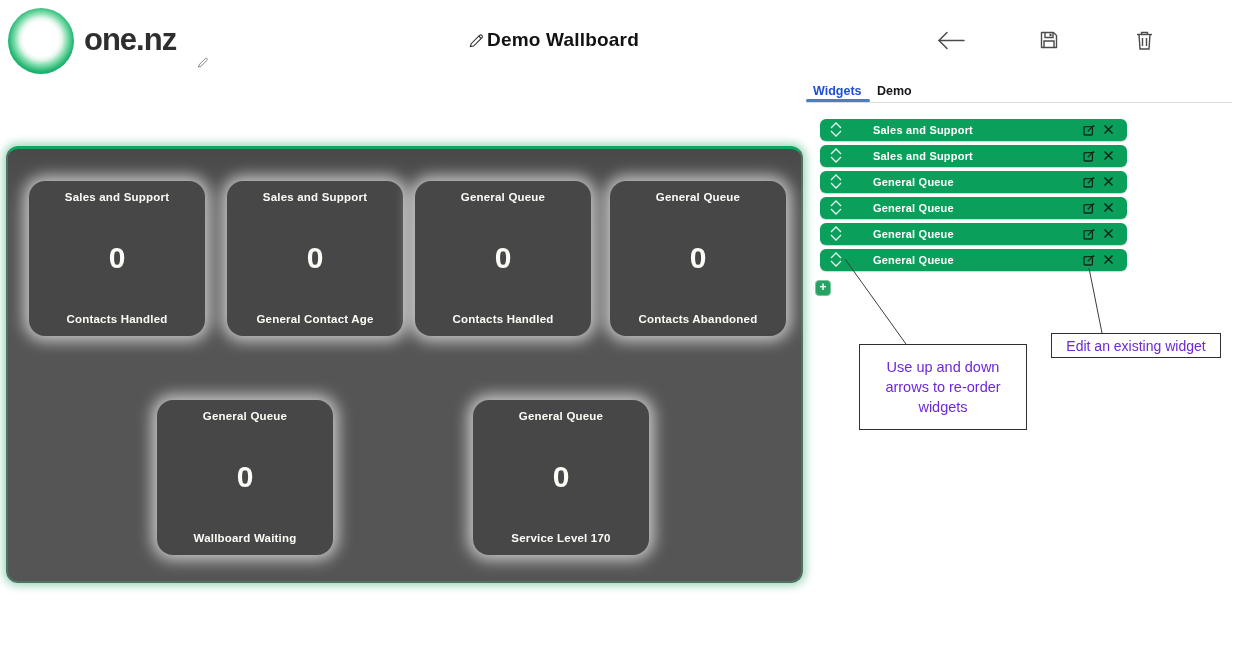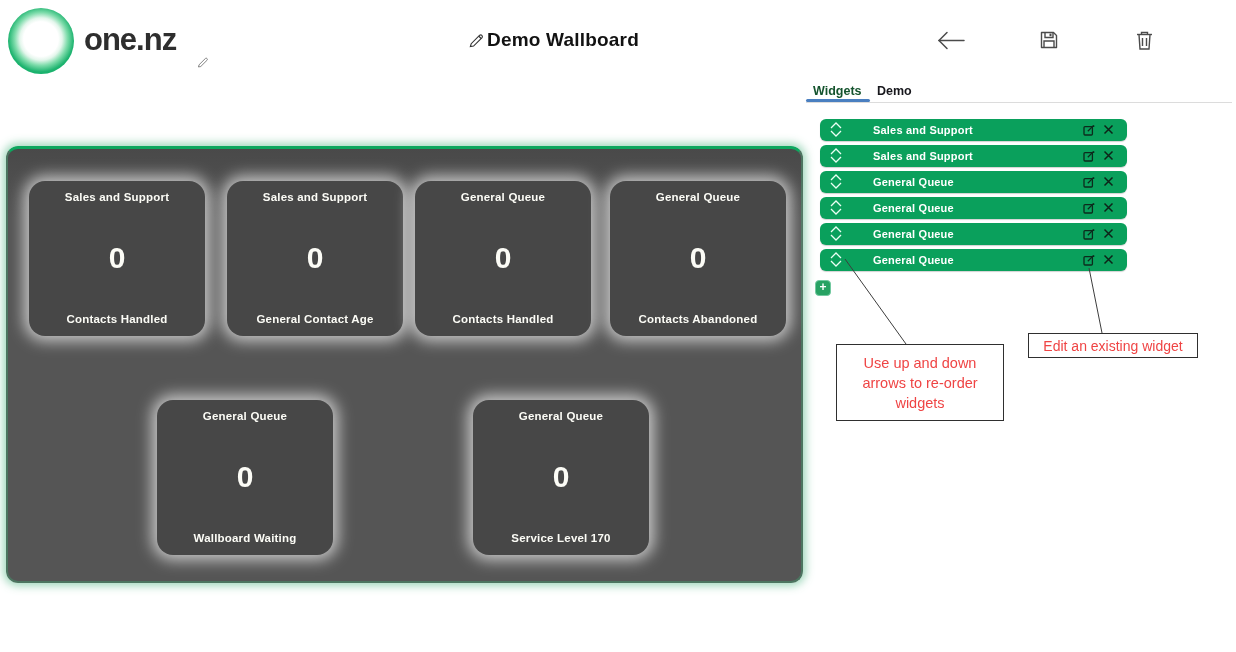--- a/index.html
+++ b/index.html
@@ -20,21 +20,21 @@
   .title-wrap{ position:absolute; left:468px; top:29px; display:flex; align-items:center; gap:2px; }
   .title-pencil{ width:17px; height:17px; }
   .page-title{ font-size:19px; font-weight:600; color:#121212; letter-spacing:.2px; }
   .hdr-icon{ position:absolute; cursor:pointer; }
   .hdr-back{ left:936px; top:29px; width:30px; height:23px; }
   .hdr-save{ left:1039px; top:30px; width:20px; height:20px; }
   .hdr-trash{ left:1135px; top:30px; width:19px; height:21px; }
 
   
   .tab{ position:absolute; top:84px; font-size:12.5px; font-weight:700; cursor:pointer; }
-  .tab-widgets{ left:813px; color:#14532d; }
+  .tab-widgets{ left:813px; color:#1d4ed8; }
   .tab-theme{ left:877px; color:#17171c; }
   .tab-underline{ position:absolute; left:806px; top:99px; width:64px; height:3px; background:#4a7fc0; border-radius:2px; }
   .tab-divider{ position:absolute; left:806px; top:102px; width:426px; height:1px; background:#dcdcdc; }
 
   
   .row-list{ position:absolute; left:820px; top:119px; width:307px; }
   .wrow{
     position:relative; width:307px; height:22px; margin-bottom:4px;
     background:#0aa05c; border-radius:6px; box-shadow:0 1px 1px rgba(0,0,0,.18);
   }
@@ -71,23 +71,23 @@
   .tile .t-value{ font-size:30px; font-weight:700; }
   .tile .t-metric{ font-size:11.5px; font-weight:700; letter-spacing:.2px; }
   .tile1{ left:21px;  top:32px; }
   .tile2{ left:219px; top:32px; }
   .tile3{ left:407px; top:32px; }
   .tile4{ left:602px; top:32px; }
   .tile5{ left:149px; top:251px; }
   .tile6{ left:465px; top:251px; }
 
   
-  .callout{ position:absolute; background:#ffffff; border:1px solid #2f2f2f; color:#ef4444;
-    display:flex; align-items:center; justify-content:center; text-align:center; }
-  .callout-reorder{ left:836px; top:344px; width:168px; height:77px; font-size:14.5px; line-height:1.38; padding:4px 8px; }
+  .callout{ position:absolute; background:#ffffff; border:1px solid #2f2f2f; color:#6d28d9;
+    display:flex; align-items:center; justify-content:center; text-align:center;margin-left:23px; }
+  .callout-reorder{ left:836px; top:344px; width:168px; height:86px; font-size:14.5px; line-height:1.38; padding:4px 8px; }
   .callout-edit{ left:1028px; top:333px; width:170px; height:25px; font-size:14px; }
   .lines-overlay{ position:absolute; left:0; top:0; width:1236px; height:652px; pointer-events:none; }
 
   svg{ display:block; }
 </style>
 </head>
 <body>
 
 <div class="logo-ring"></div>
 <div class="brand-text">one.nz</div>

